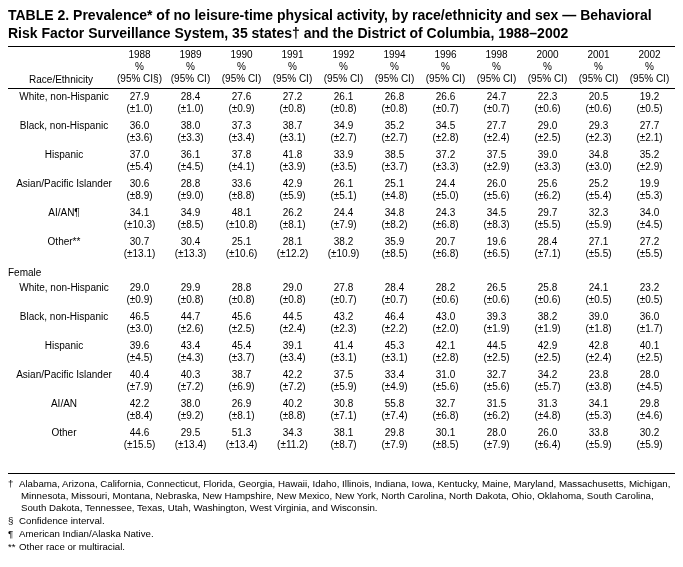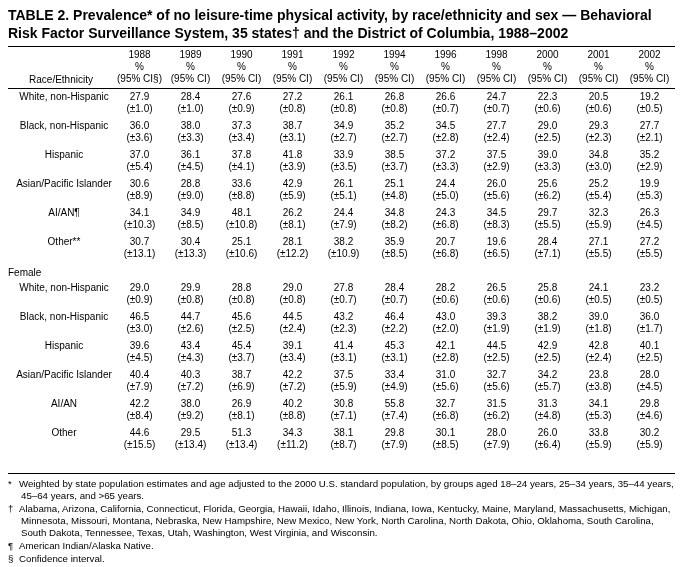--- a/index.html
+++ b/index.html
@@ -363,21 +363,21 @@
           </td>
           <td class="datacell">
             <div class="pct">29.7</div>
             <div class="ci">(±5.5)</div>
           </td>
           <td class="datacell">
             <div class="pct">32.3</div>
             <div class="ci">(±5.9)</div>
           </td>
           <td class="datacell">
-            <div class="pct">26.3</div>
+            <div class="pct">34.0</div>
             <div class="ci">(±4.5)</div>
           </td>
         </tr>
         <tr>
           <td class="rowlabel">Other**</td>
           <td class="datacell">
             <div class="pct">30.7</div>
             <div class="ci">(±13.1)</div>
           </td>
           <td class="datacell">
@@ -704,19 +704,18 @@
           <td class="datacell">
             <div class="pct">30.2</div>
             <div class="ci">(±5.9)</div>
           </td>
         </tr>
       </tbody>
   </table>
 
   <div class="footnotes" id="footnotes">
 
-  <div class="fn"><span class="fnm">*</span><span>Weighted by state population estimates and age adjusted to the 2000 U.S. standard population, by groups aged 18–24 years, 25–34 years, 35–44 years, 45–64 years, and &gt;65 years.</span></div>
       <div class="fn"><span class="fnm">†</span><span>Alabama, Arizona, California, Connecticut, Florida, Georgia, Hawaii, Idaho, Illinois, Indiana, Iowa, Kentucky, Maine, Maryland, Massachusetts, Michigan, Minnesota, Missouri, Montana, Nebraska, New Hampshire, New Mexico, New York, North Carolina, North Dakota, Ohio, Oklahoma, South Carolina, South Dakota, Tennessee, Texas, Utah, Washington, West Virginia, and Wisconsin.</span></div>
+      <div class="fn"><span class="fnm">§</span><span>Confidence interval.</span></div>
       <div class="fn"><span class="fnm">¶</span><span>American Indian/Alaska Native.</span></div>
-      <div class="fn"><span class="fnm">§</span><span>Confidence interval.</span></div>
       <div class="fn"><span class="fnm">**</span><span>Other race or multiracial.</span></div>
     </div>
 </div>
 
 </body></html>

